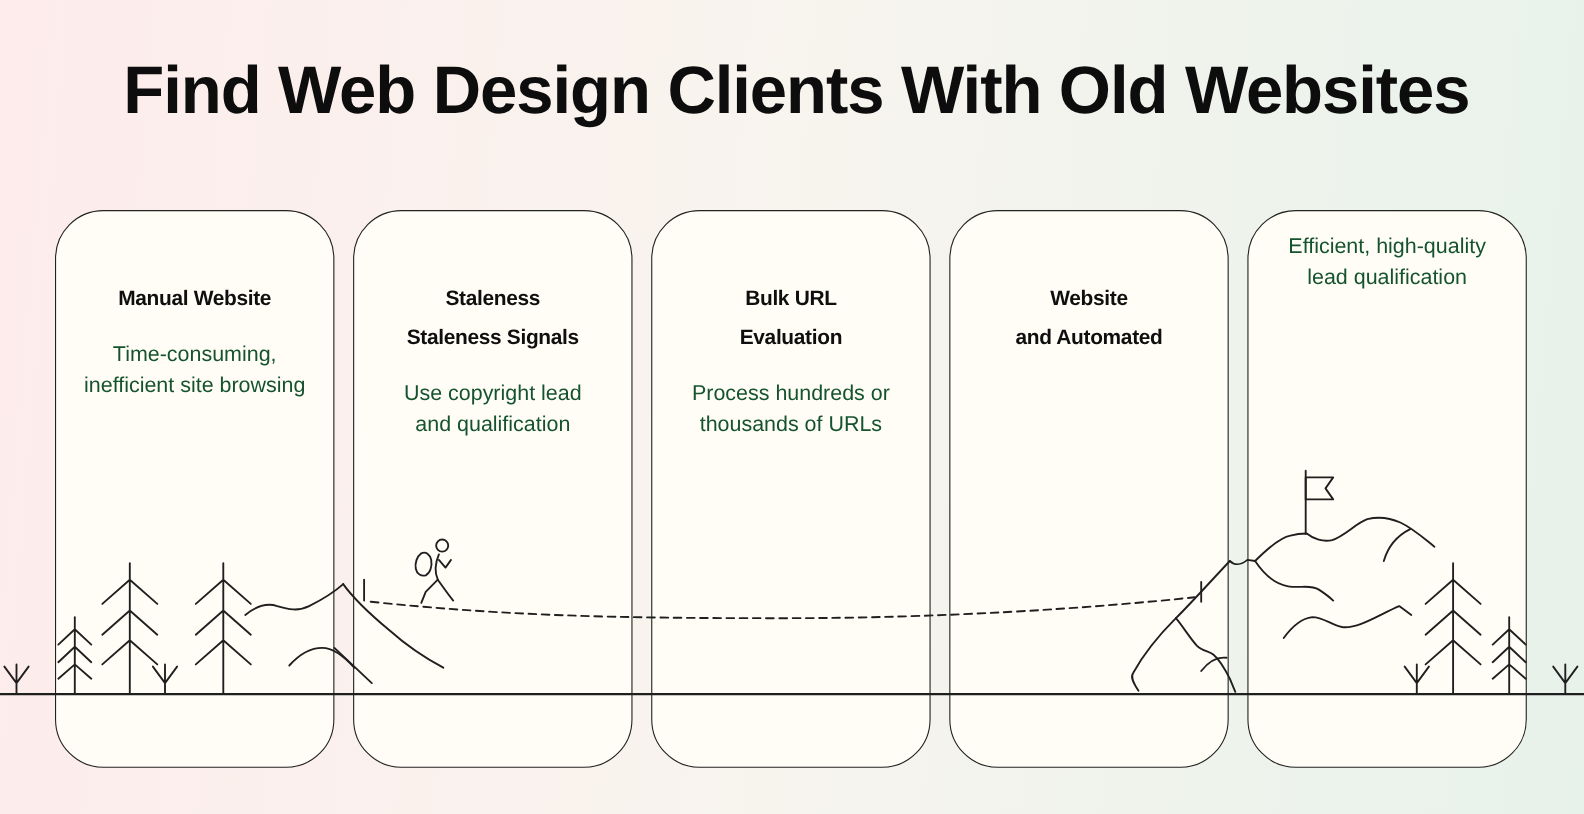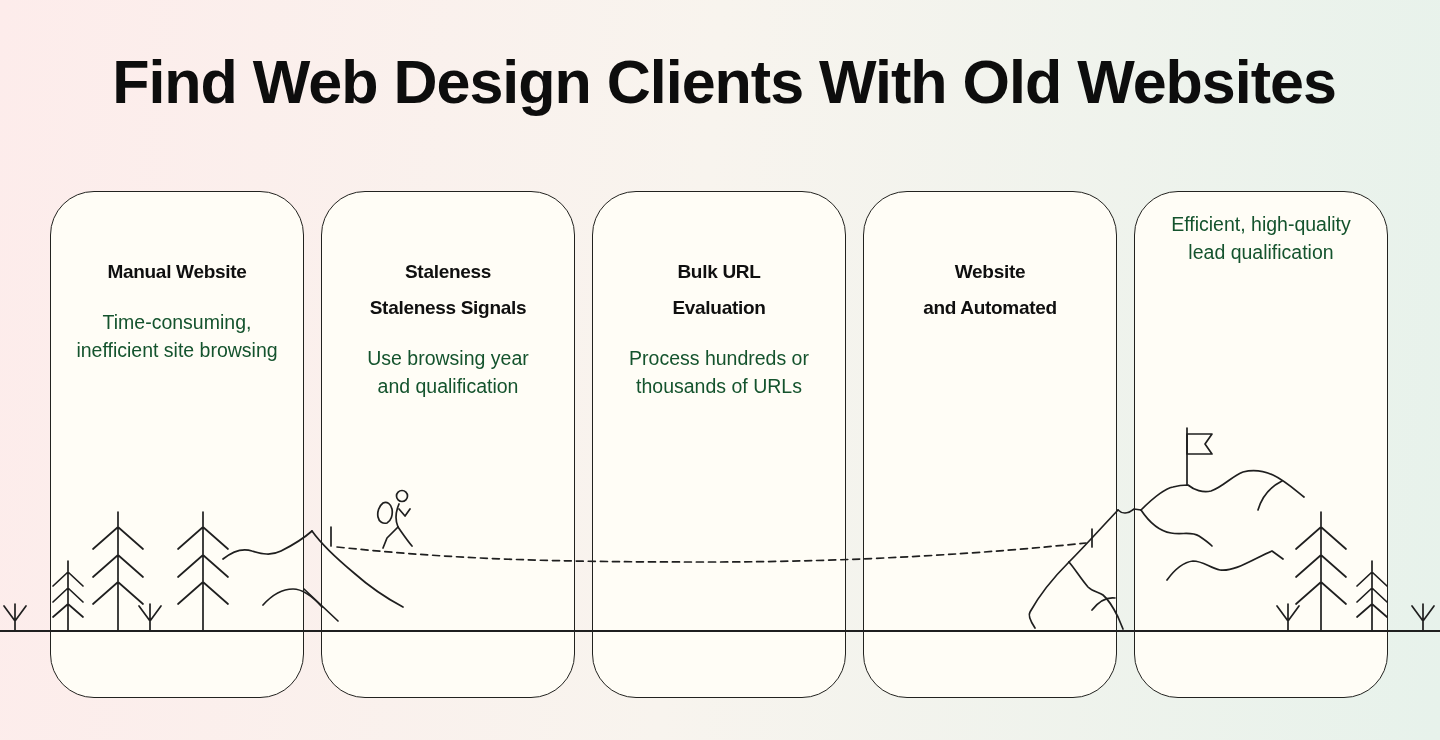--- a/index.html
+++ b/index.html
@@ -62,21 +62,21 @@
         <div>inefficient site browsing</div>
       </div>
     </div>
 
     <div class="card">
       <div class="card-title">
         <div>Staleness</div>
         <div>Staleness Signals</div>
       </div>
       <div class="card-desc">
-        <div>Use browsing year</div>
+        <div>Use copyright lead</div>
         <div>and qualification</div>
       </div>
     </div>
 
     <div class="card">
       <div class="card-title">
         <div>Bulk URL</div>
         <div>Evaluation</div>
       </div>
       <div class="card-desc">

